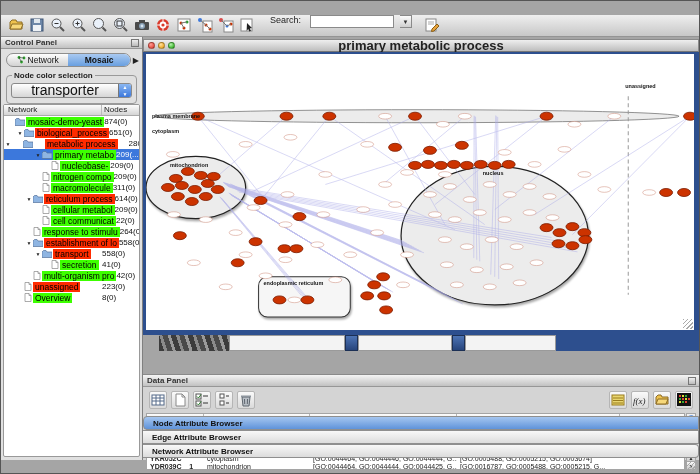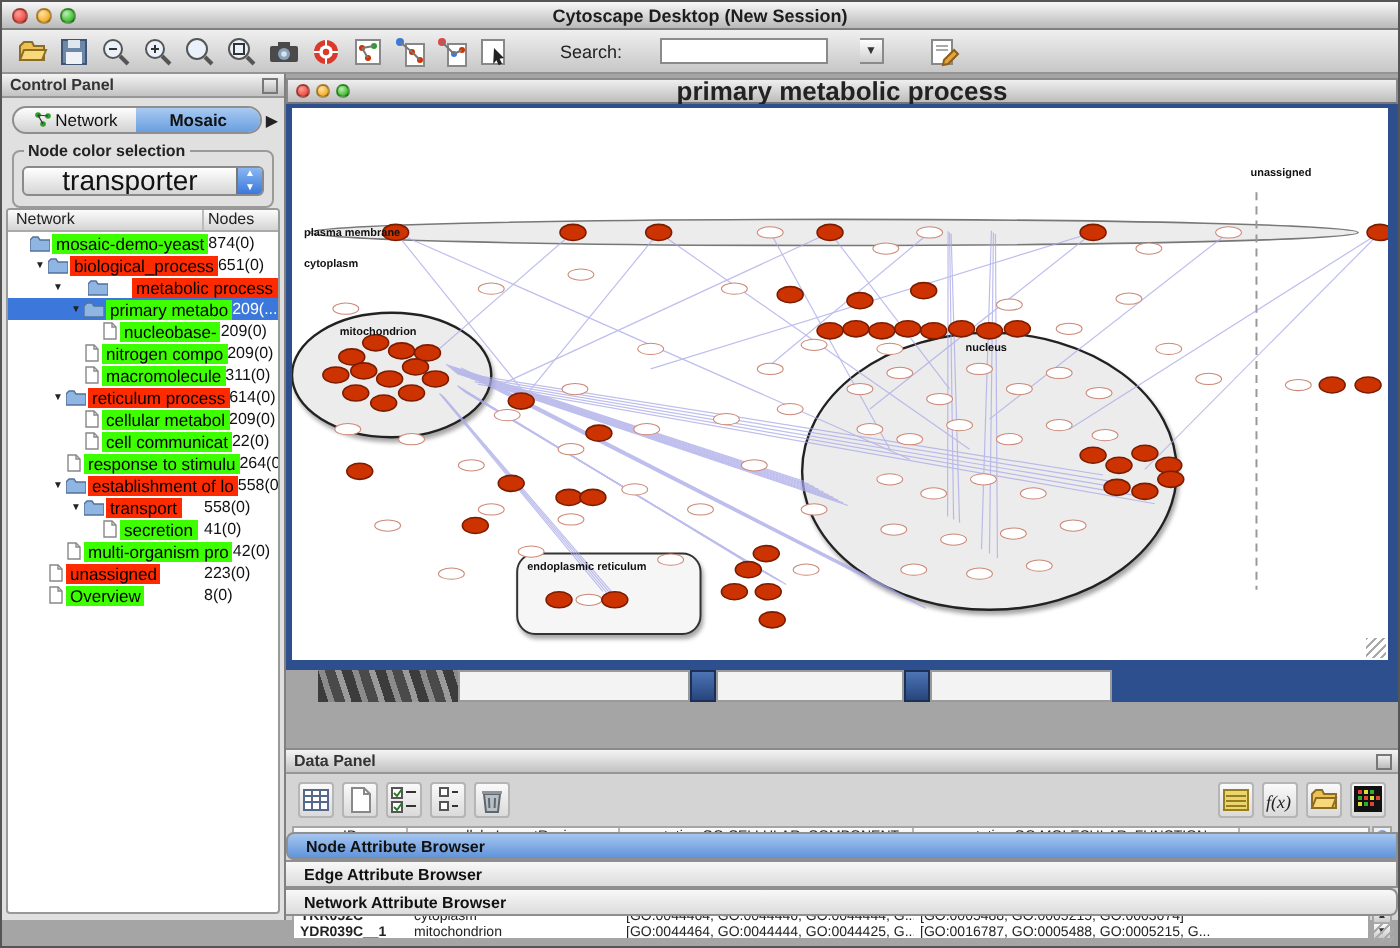--- a/index.html
+++ b/index.html
@@ -7,21 +7,21 @@
   .screen{position:relative;width:700px;height:474px;background:#a5a5a5;font-family:"Liberation Sans",sans-serif;overflow:hidden;border:1px solid #555;}
   
   .titlebar{position:absolute;top:0;left:0;right:0;height:14px;background:linear-gradient(#f7f7f7,#b9b9b9);border-bottom:1px solid #7f7f7f;}
   .lights{position:absolute;left:5px;top:3px;display:flex;gap:4px;}
   .light{width:8px;height:8px;border-radius:50%;border:1px solid rgba(0,0,0,.3);}
   .light.red{background:radial-gradient(circle at 35% 30%,#ff9d96,#ee5b50 60%,#c0392b);}
   .light.yellow{background:radial-gradient(circle at 35% 30%,#ffe2a0,#f5b63e 60%,#c98c18);}
   .light.green{background:radial-gradient(circle at 35% 30%,#b8f0b0,#52c543 60%,#2c8f22);}
   .title-text{text-align:center;font-size:9px;font-weight:bold;color:#1d1d1d;line-height:14px;}
   
-  .toolbar{position:absolute;top:14px;left:0;width:700px;height:22px;background:linear-gradient(#efefef,#c7c7c7);border-bottom:1px solid #949494;display:flex;align-items:center;padding-left:5px;gap:16px;}
+  .toolbar{position:absolute;top:14px;left:0;width:700px;height:22px;background:linear-gradient(#efefef,#c7c7c7);border-bottom:1px solid #949494;display:flex;align-items:flex-start;padding-left:5px;gap:6px;}
   .tbtn{width:19px;height:19px;display:flex;align-items:center;justify-content:center;border-radius:3px;}
   .search-label{font-size:9px;color:#222;margin:0 3px 0 8px;}
   .search-box{width:84px;height:13px;border:1px solid #8a8a8a;background:#fff;font-size:9px;padding:0 2px;font-family:"Liberation Sans",sans-serif;}
   .search-arrow{width:12px;height:13px;background:linear-gradient(#fdfdfd,#cfcfcf);border:1px solid #8a8a8a;border-left:none;font-size:6px;text-align:center;line-height:12px;color:#333;}
   
   .control-panel{position:absolute;left:0;top:36px;width:142px;bottom:13px;background:#e0e0e0;border-right:1px solid #808080;}
   .panel-header{height:12px;background:linear-gradient(#f4f4f4,#c2c2c2);border-bottom:1px solid #979797;font-size:8px;font-weight:bold;color:#333;padding:1px 4px;position:relative;}
   .float-icon{position:absolute;right:3px;top:2px;width:8px;height:8px;border:1px solid #777;background:linear-gradient(#eee,#bbb);}
   .cp-tabs{margin:4px 3px 0 5px;display:flex;align-items:center;}
   .tab-pill{display:flex;border:1px solid #8e8e8e;border-radius:8px;overflow:hidden;height:14px;flex:1;background:linear-gradient(#fdfdfd,#d2d2d2);}
@@ -88,28 +88,20 @@
   
   .status-bar{position:absolute;bottom:0;left:0;right:0;height:13px;background:linear-gradient(#ececec,#cfcfcf);border-top:1px solid #979797;font-size:8px;color:#333;display:flex;align-items:center;}
   .status-bar span{margin-left:26px;}
   .status-bar span:first-child{margin-left:8px;}
 </style>
 </head>
 <body>
 
 <div class="screen">
 
-  <div class="titlebar">
-    <div class="lights">
-      <div class="light red"></div>
-      <div class="light yellow"></div>
-      <div class="light green"></div>
-    </div>
-    <div class="title-text">Cytoscape Desktop (New Session)</div>
-  </div>
 
   <div class="toolbar">
     <span id="toolbar-buttons" style="display:flex;gap:2px;align-items:center;">
         <div class="tbtn">
           <svg width="16" height="16">
             <path d="M2 5l2-2h4l1 2h5v7H2z" fill="#eec24e" stroke="#8d6d26"></path>
             <path d="M2 12l2-5h11l-2 5z" fill="#f7d87a" stroke="#8d6d26"></path>
           </svg>
         </div>
         <div class="tbtn">
@@ -271,21 +263,21 @@
           <div class="tree-row" style="padding-left: 12px;">
             <span class="expander">▼</span>
             <span class="tree-icon">
               <svg width="10" height="8">
                 <path d="M0 2l1.5-1.5H4l1 1.5h5v5.5H0z" fill="#8fb5e2" stroke="#54719b" stroke-width=".7"></path>
               </svg>
             </span>
             <span class="tree-label red">biological_process</span>
             <span class="tree-count">651(0)</span>
           </div>
-          <div class="tree-row" style="padding-left: 21px; gap: 11px;">
+          <div class="tree-row" style=" gap: 11px;">
             <span class="expander">▼</span>
             <span class="tree-icon">
               <svg width="10" height="8">
                 <path d="M0 2l1.5-1.5H4l1 1.5h5v5.5H0z" fill="#8fb5e2" stroke="#54719b" stroke-width=".7"></path>
               </svg>
             </span>
             <span class="tree-label red">metabolic process</span>
             <span class="tree-count">280(0)</span>
           </div>
           <div class="tree-row selected" style="padding-left: 30px;">

